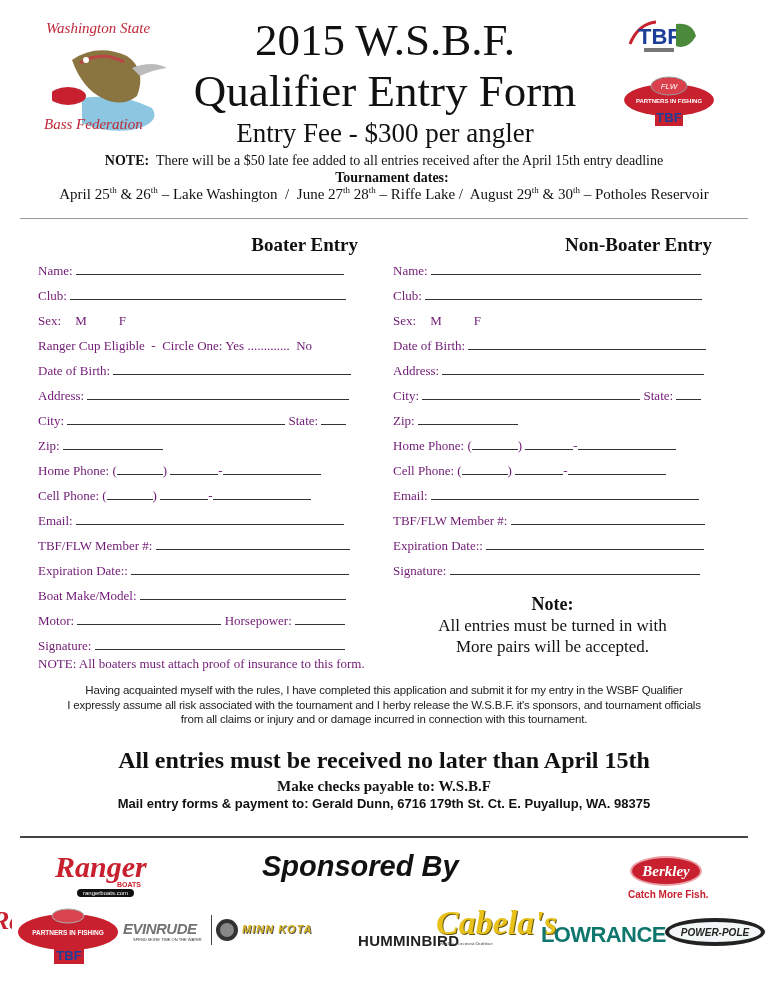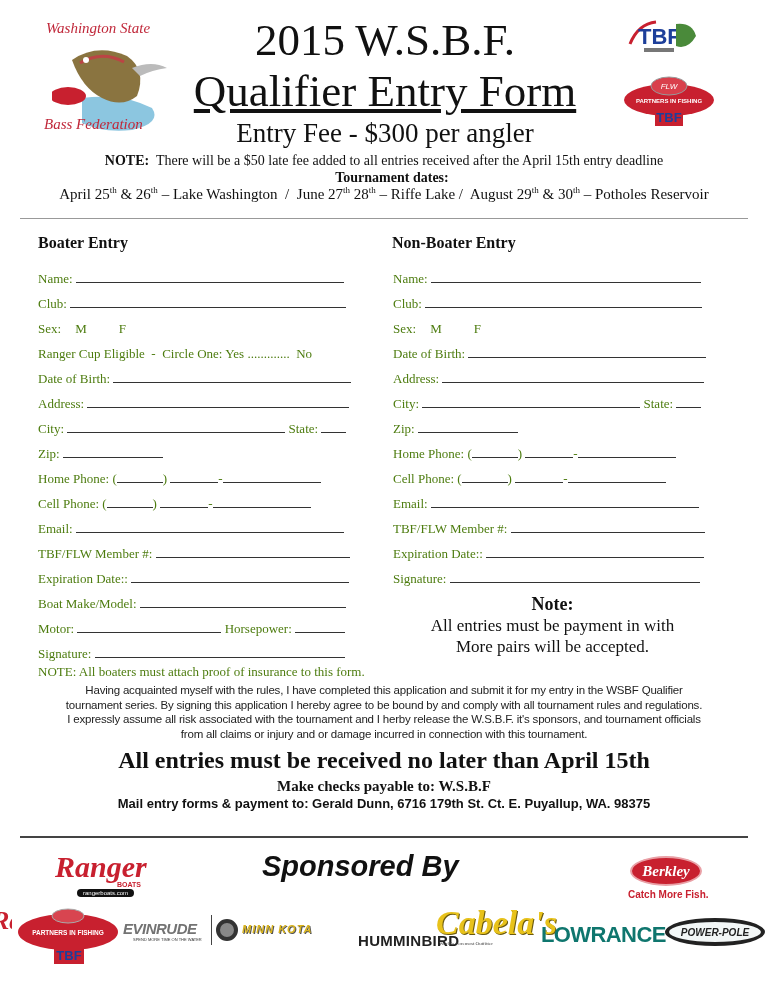--- a/index.html
+++ b/index.html
@@ -5,38 +5,38 @@
   * { box-sizing: border-box; margin: 0; padding: 0; }
   html, body { width: 768px; height: 994px; background: #fff; overflow: hidden; }
   body { position: relative; font-family: "Liberation Serif", serif; color: #111; }
   .abs { position: absolute; }
 
   
   .wsbf-logo { left: 40px; left: 38px; top: 18px; width: 130px; height: 125px; }
   .wsbf-logo .t1 { position:absolute; top:2px; left:8px; font-family:"Liberation Serif",serif; font-style:italic; color:#c0283a; font-size:15px; white-space:nowrap; }
   .wsbf-logo .t2 { position:absolute; top:98px; left:6px; font-family:"Liberation Serif",serif; font-style:italic; color:#c0283a; font-size:15px; white-space:nowrap; }
   .title { left: 150px; width: 470px; text-align: center; font-size: 45px; line-height: 48px; top: 16px; }
-  .title2 { top: 67px; text-decoration: underline; }
+  .title2 { top: 67px; }
   .fee { left: 150px; width: 470px; top: 118px; text-align: center; font-size: 27px; line-height: 30px; }
   .note-top { left: 0; width: 768px; top: 153px; text-align:center; font-size: 14px; }
   .note-top b { font-weight: bold; }
   .tdates { left:8px; width:768px; top: 170px; text-align:center; font-size:14px; font-weight:bold; }
   .tlist { left:0; width:768px; top:185px; text-align:center; font-size:15px; }
   .tlist sup { font-size: 9px; }
   .hr1 { left: 20px; width: 728px; top: 218px; height: 1px; background:#999; }
 
   
   .tbf-logo { left: 628px; top: 14px; width: 70px; height: 44px; }
   .flw-logo { left: 622px; top: 72px; width: 94px; height: 58px; }
 
   
-  .col-h { font-weight:bold; font-size:16px; text-align:left; top:234px; }
+  .col-h { font-weight:bold; font-size:19px; text-align:right; top:234px; }
   .col-l { left: 38px; width: 320px; }
   .col-r { left: 392px; width: 320px; }
-  .row { position:absolute; font-size:13px; white-space:nowrap; color:#4d7c0f;margin-top:8px; }
+  .row { position:absolute; font-size:13px; white-space:nowrap; color:#701a75; }
   .line { display:inline-block; border-bottom:1px solid #333; height:11px; vertical-align: baseline; }
 
   
   .note-box { left: 395px; top: 594px; width: 315px; text-align:center; font-size: 17px; line-height: 21px; }
   .note-box .h { font-weight:bold; font-size:18px; }
 
   .ins-note { left: 38px; top: 656px; font-size:13px; }
   .agreement { left: 30px; width: 708px; top: 683px; text-align:center; font-family:"Liberation Sans", sans-serif; font-size: 11.5px; line-height: 14.5px; color:#222; letter-spacing:-0.2px; }
   .deadline { left: 0; width: 768px; top: 747px; text-align:center; font-weight:bold; font-size: 24px; }
   .checks { left: 0; width: 768px; top: 778px; text-align:center; font-weight:bold; font-size:15px; }
@@ -128,27 +128,26 @@
 <div class="row" style="left:393px;top:413px"><span>Zip:</span> <span class="line" style="width:100px"></span></div>
 <div class="row" style="left:393px;top:438px"><span>Home Phone: (</span><span class="line" style="width:46px"></span><span>)</span> <span class="line" style="width:48px"></span><span>-</span><span class="line" style="width:98px"></span></div>
 <div class="row" style="left:393px;top:463px"><span>Cell Phone: (</span><span class="line" style="width:46px"></span><span>)</span> <span class="line" style="width:48px"></span><span>-</span><span class="line" style="width:98px"></span></div>
 <div class="row" style="left:393px;top:488px"><span>Email:</span> <span class="line" style="width:268px"></span></div>
 <div class="row" style="left:393px;top:513px"><span>TBF/FLW Member #:</span> <span class="line" style="width:194px"></span></div>
 <div class="row" style="left:393px;top:538px"><span>Expiration Date::</span> <span class="line" style="width:218px"></span></div>
 <div class="row" style="left:393px;top:563px"><span>Signature:</span> <span class="line" style="width:250px"></span></div>
 
 <div class="abs note-box">
   <div class="h">Note:</div>
-  <div>All entries must be payment in with</div>
+  <div>All entries must be turned in with</div>
   <div>More pairs will be accepted.</div>
 </div>
 
 <div class="abs agreement">
   <div>Having acquainted myself with the rules, I have completed this application and submit it for my entry in the WSBF Qualifier</div>
-  <div>tournament series.  By signing this application I hereby agree to be bound by and comply with all tournament rules and regulations.</div>
   <div>I expressly assume all risk associated with the tournament and I herby release the W.S.B.F. it's sponsors, and tournament officials</div>
   <div>from all claims or injury and or damage incurred in connection with this tournament.</div>
 </div>
 
 <div class="abs deadline">All entries must be received no later than  April 15th</div>
 <div class="abs checks">Make checks payable to: W.S.B.F</div>
 <div class="abs mail">Mail entry forms &amp; payment to:  Gerald Dunn, 6716 179th St. Ct. E. Puyallup, WA. 98375</div>
 <div class="abs hr2"></div>
 
 <div class="abs sponsored">Sponsored By</div>

